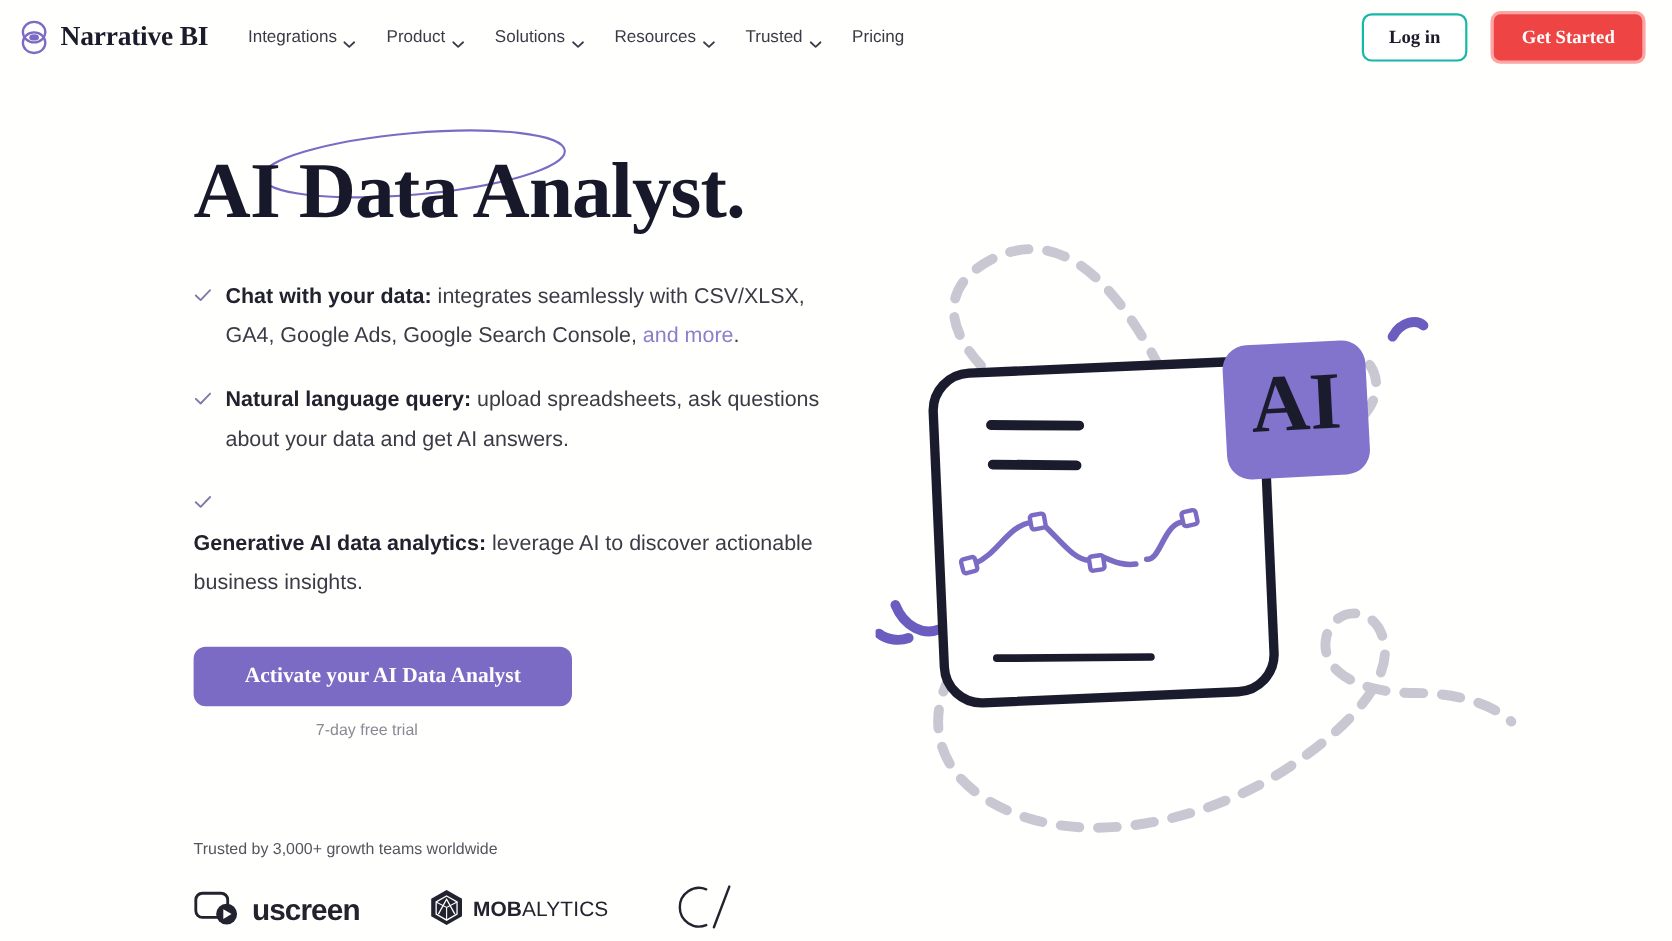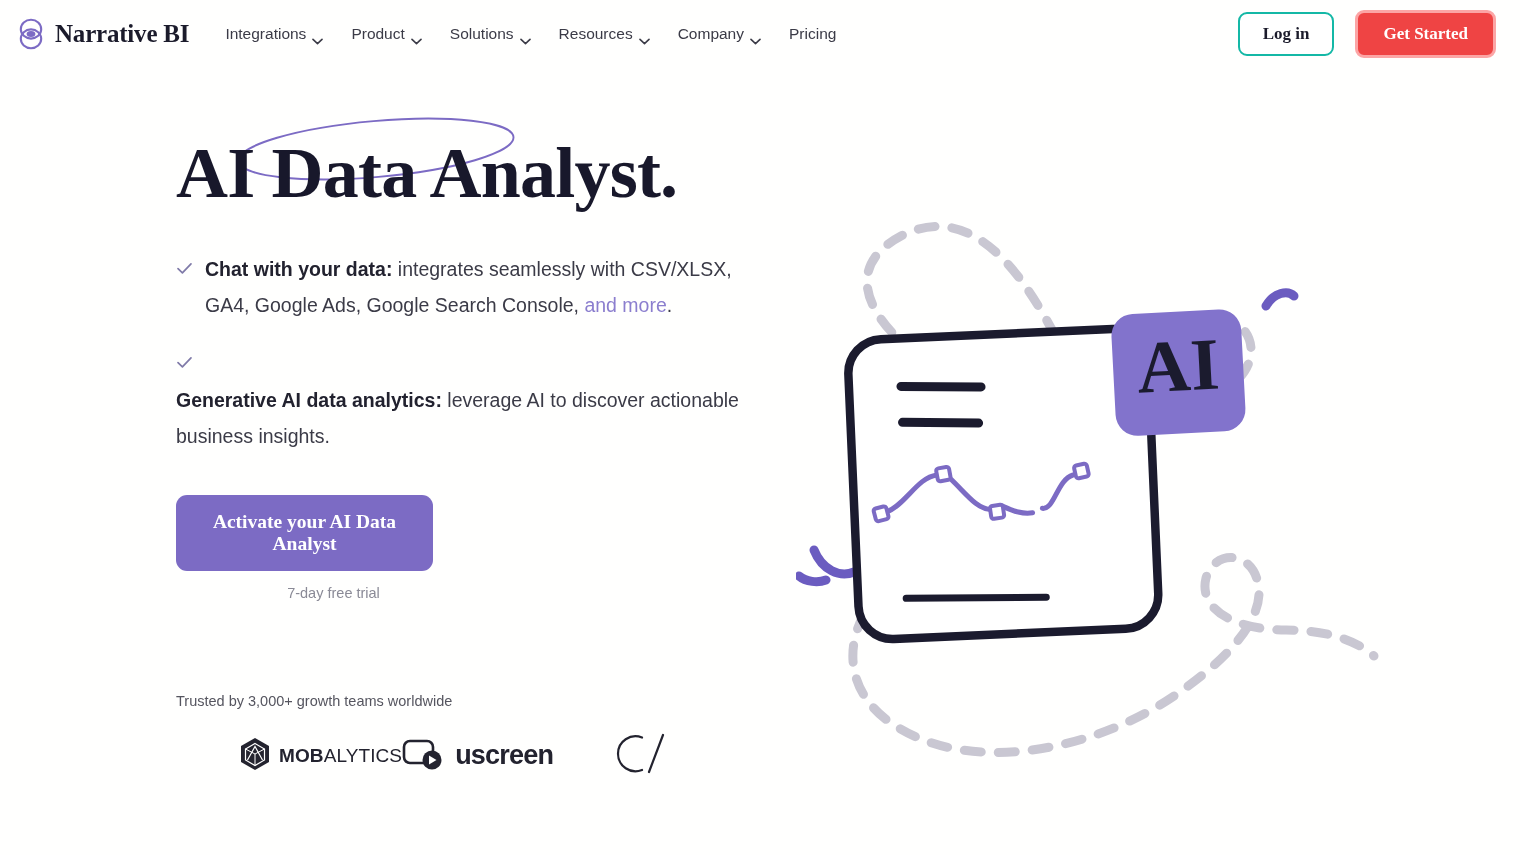--- a/index.html
+++ b/index.html
@@ -119,21 +119,21 @@
     font-size: 19.5px;
     line-height: 1.84;
     color: #3b3b47;
   }
   .bullet-text b { font-weight: 700; color: #22222f; }
   .bullet-text a { color: #8b7ece; text-decoration: none; cursor: pointer; }
 
   .cta-wrap { margin-top: 40px; width: 315px; }
   .btn-cta {
     display: block;
-    width: 257px;
+    width: 344px;
     text-align: center;
     font-family: "Liberation Serif", serif;
     font-weight: 700;
     font-size: 19.5px;
     color: #ffffff;
     background: #7c6bc4;
     border: none;
     border-radius: 11px;
     padding: 16px 20px;
     cursor: pointer;
@@ -219,21 +219,21 @@
     </div>
     <div class="nav-item">
       <span>Resources</span>
       <span class="chev">
         <svg viewBox="0 0 11 7" width="11" height="7">
             <path d="M1 1.4 L5.5 5.6 L10 1.4" fill="none" stroke="#3b3b47" stroke-width="1.6" stroke-linecap="round" stroke-linejoin="round"></path>
           </svg>
       </span>
     </div>
     <div class="nav-item">
-      <span>Company</span>
+      <span>Trusted</span>
       <span class="chev">
         <svg viewBox="0 0 11 7" width="11" height="7">
             <path d="M1 1.4 L5.5 5.6 L10 1.4" fill="none" stroke="#3b3b47" stroke-width="1.6" stroke-linecap="round" stroke-linejoin="round"></path>
           </svg>
       </span>
     </div>
     <div class="nav-item">
       <span>Pricing</span>
     </div>
   </nav>
@@ -263,20 +263,30 @@
         <span class="check">
           <svg viewBox="0 0 17 17" width="17" height="17">
               <path d="M2 8.6 L6.4 12.8 L15 3.8" fill="none" stroke="#7f7aa8" stroke-width="1.7" stroke-linecap="round" stroke-linejoin="round"></path>
             </svg>
         </span>
         <p class="bullet-text">
           <b>Chat with your data:</b><span> integrates seamlessly with CSV/XLSX, GA4, Google Ads, Google Search Console, </span><a>and more</a><span>.</span>
         </p>
       </div>
 
+      <div class="bullet">
+        <span class="check">
+          <svg viewBox="0 0 17 17" width="17" height="17">
+              <path d="M2 8.6 L6.4 12.8 L15 3.8" fill="none" stroke="#7f7aa8" stroke-width="1.7" stroke-linecap="round" stroke-linejoin="round"></path>
+            </svg>
+        </span>
+        <p class="bullet-text">
+          <b>Natural language query:</b><span> upload spreadsheets, ask questions about your data and get AI answers.</span>
+        </p>
+      </div>
 
       <div class="bullet">
         <span class="check">
           <svg viewBox="0 0 17 17" width="17" height="17">
               <path d="M2 8.6 L6.4 12.8 L15 3.8" fill="none" stroke="#7f7aa8" stroke-width="1.7" stroke-linecap="round" stroke-linejoin="round"></path>
             </svg>
         </span>
         <p class="bullet-text">
           <b>Generative AI data analytics:</b><span> leverage AI to discover actionable business insights.</span>
         </p>
@@ -286,45 +296,45 @@
 
     <div class="cta-wrap">
       <button class="btn-cta">Activate your AI Data Analyst</button>
       <div class="cta-note">7-day free trial</div>
     </div>
 
     <div class="trusted">
       <div class="trusted-label">Trusted by 3,000+ growth teams worldwide</div>
 
       <div class="logos">
+
+        <div class="logo-item logo-uscreen">
+          <span>
+            <svg viewBox="0 0 42 32" width="42" height="32">
+              <rect x="2" y="3" width="29" height="22" rx="6" ry="6" fill="none" stroke="#23232f" stroke-width="2.6"></rect>
+              <circle cx="30" cy="22" r="9.5" fill="#23232f"></circle>
+              <path d="M27 17.5 L34.5 22 L27 26.5 Z" fill="#ffffff"></path>
+            </svg>
+          </span>
+          <span class="logo-word">uscreen</span>
+        </div>
 
         <div class="logo-item logo-mob">
           <span>
             <svg viewBox="0 0 32 34" width="32" height="34">
               <polygon points="16,1 30,9 30,25 16,33 2,25 2,9" fill="#23232f"></polygon>
               <polygon points="16,6.5 25.5,12 25.5,23 16,28.5 6.5,23 6.5,12" fill="none" stroke="#ffffff" stroke-width="1.2"></polygon>
               <path d="M8.5 23 L16 9.5 L23.5 23" fill="none" stroke="#ffffff" stroke-width="1.2"></path>
               <path d="M6.5 12 L16 17 L25.5 12" fill="none" stroke="#ffffff" stroke-width="1"></path>
               <path d="M16 17 L16 28.5" fill="none" stroke="#ffffff" stroke-width="1"></path>
             </svg>
           </span>
           <span class="mob-word"><b>MOB</b><span>ALYTICS</span></span>
         </div>
 
-        <div class="logo-item logo-uscreen">
-          <span>
-            <svg viewBox="0 0 42 32" width="42" height="32">
-              <rect x="2" y="3" width="29" height="22" rx="6" ry="6" fill="none" stroke="#23232f" stroke-width="2.6"></rect>
-              <circle cx="30" cy="22" r="9.5" fill="#23232f"></circle>
-              <path d="M27 17.5 L34.5 22 L27 26.5 Z" fill="#ffffff"></path>
-            </svg>
-          </span>
-          <span class="logo-word">uscreen</span>
-        </div>
-
         <div class="logo-item logo-cslash">
           <span>
             <svg viewBox="0 0 56 46" width="56" height="46">
               <path d="M31 6.5 A17.5 17.5 0 1 0 31 39" fill="none" stroke="#23232f" stroke-width="2.2" stroke-linecap="round"></path>
               <path d="M38 41 L52 4" fill="none" stroke="#23232f" stroke-width="2.2" stroke-linecap="round"></path>
             </svg>
           </span>
         </div>
 
       </div>

